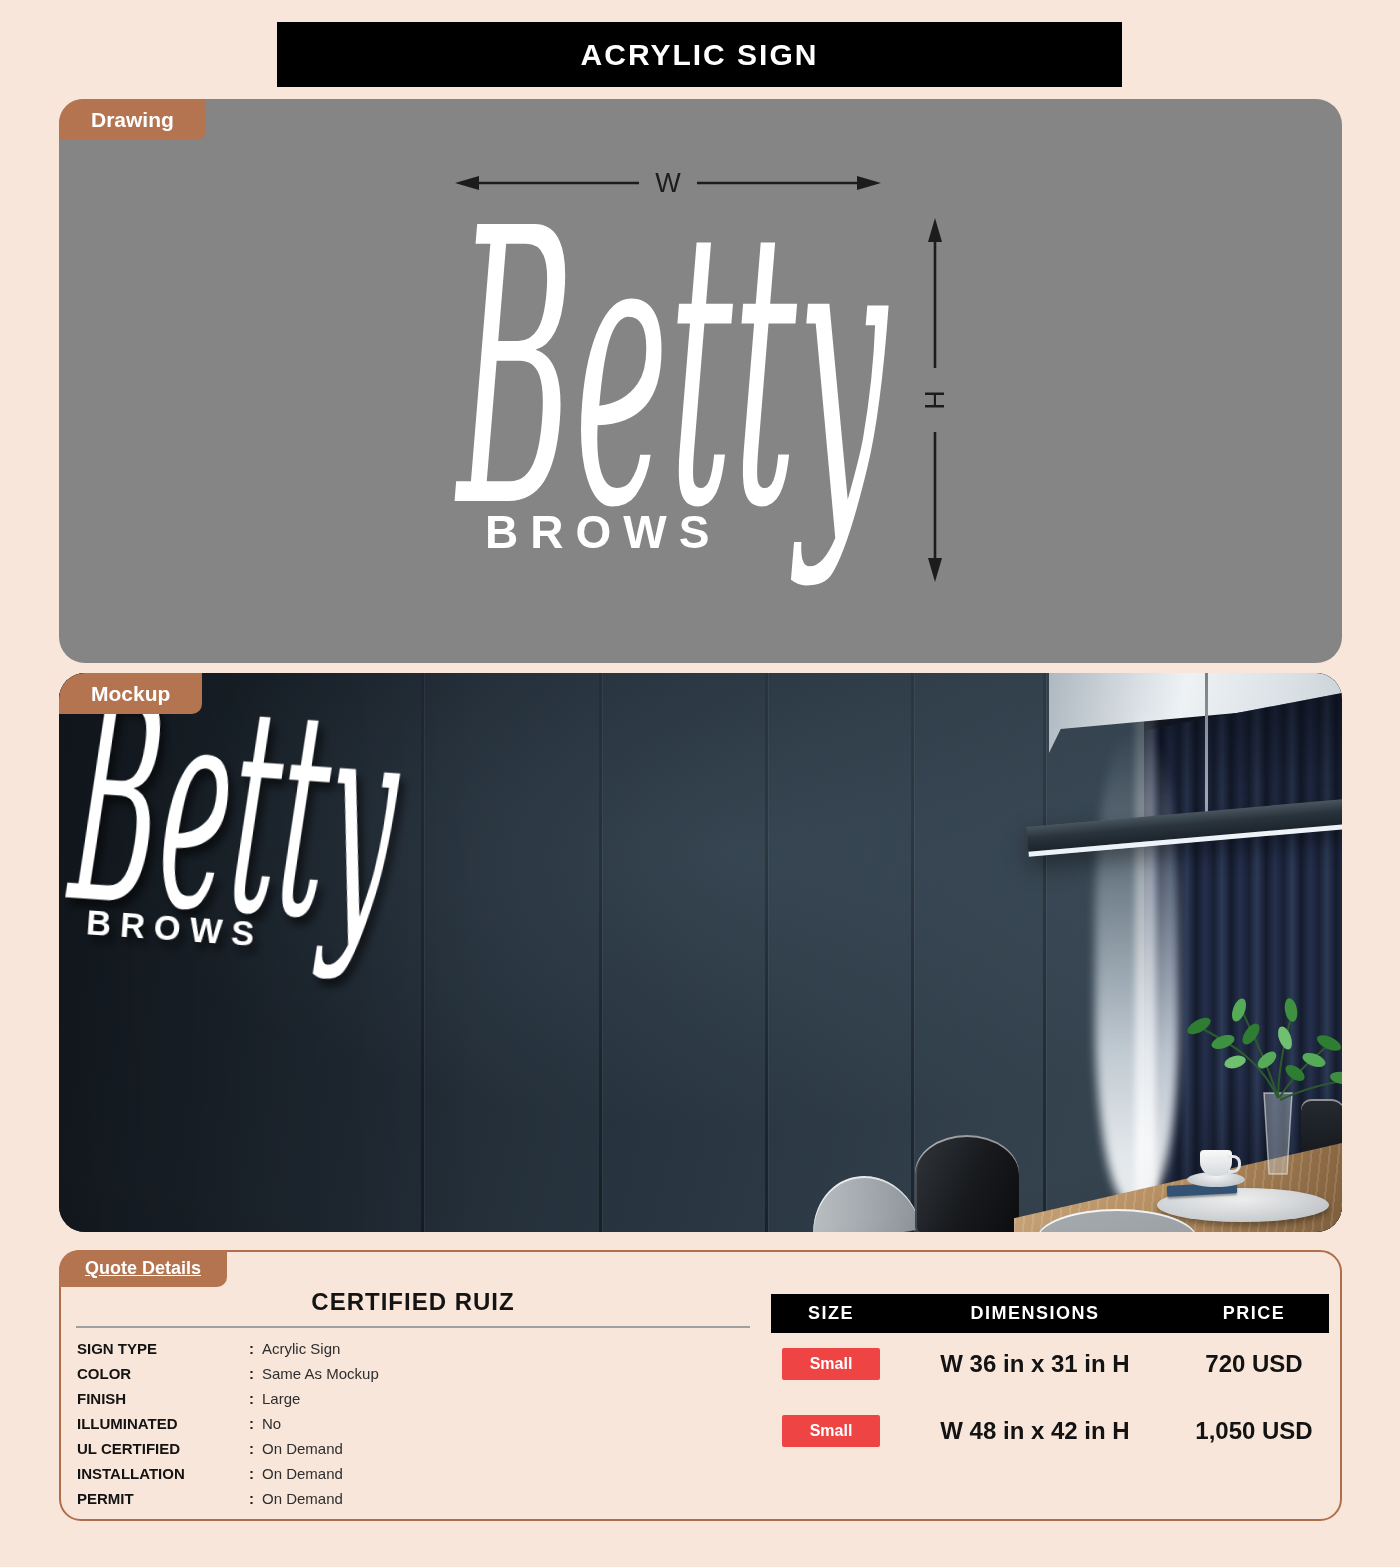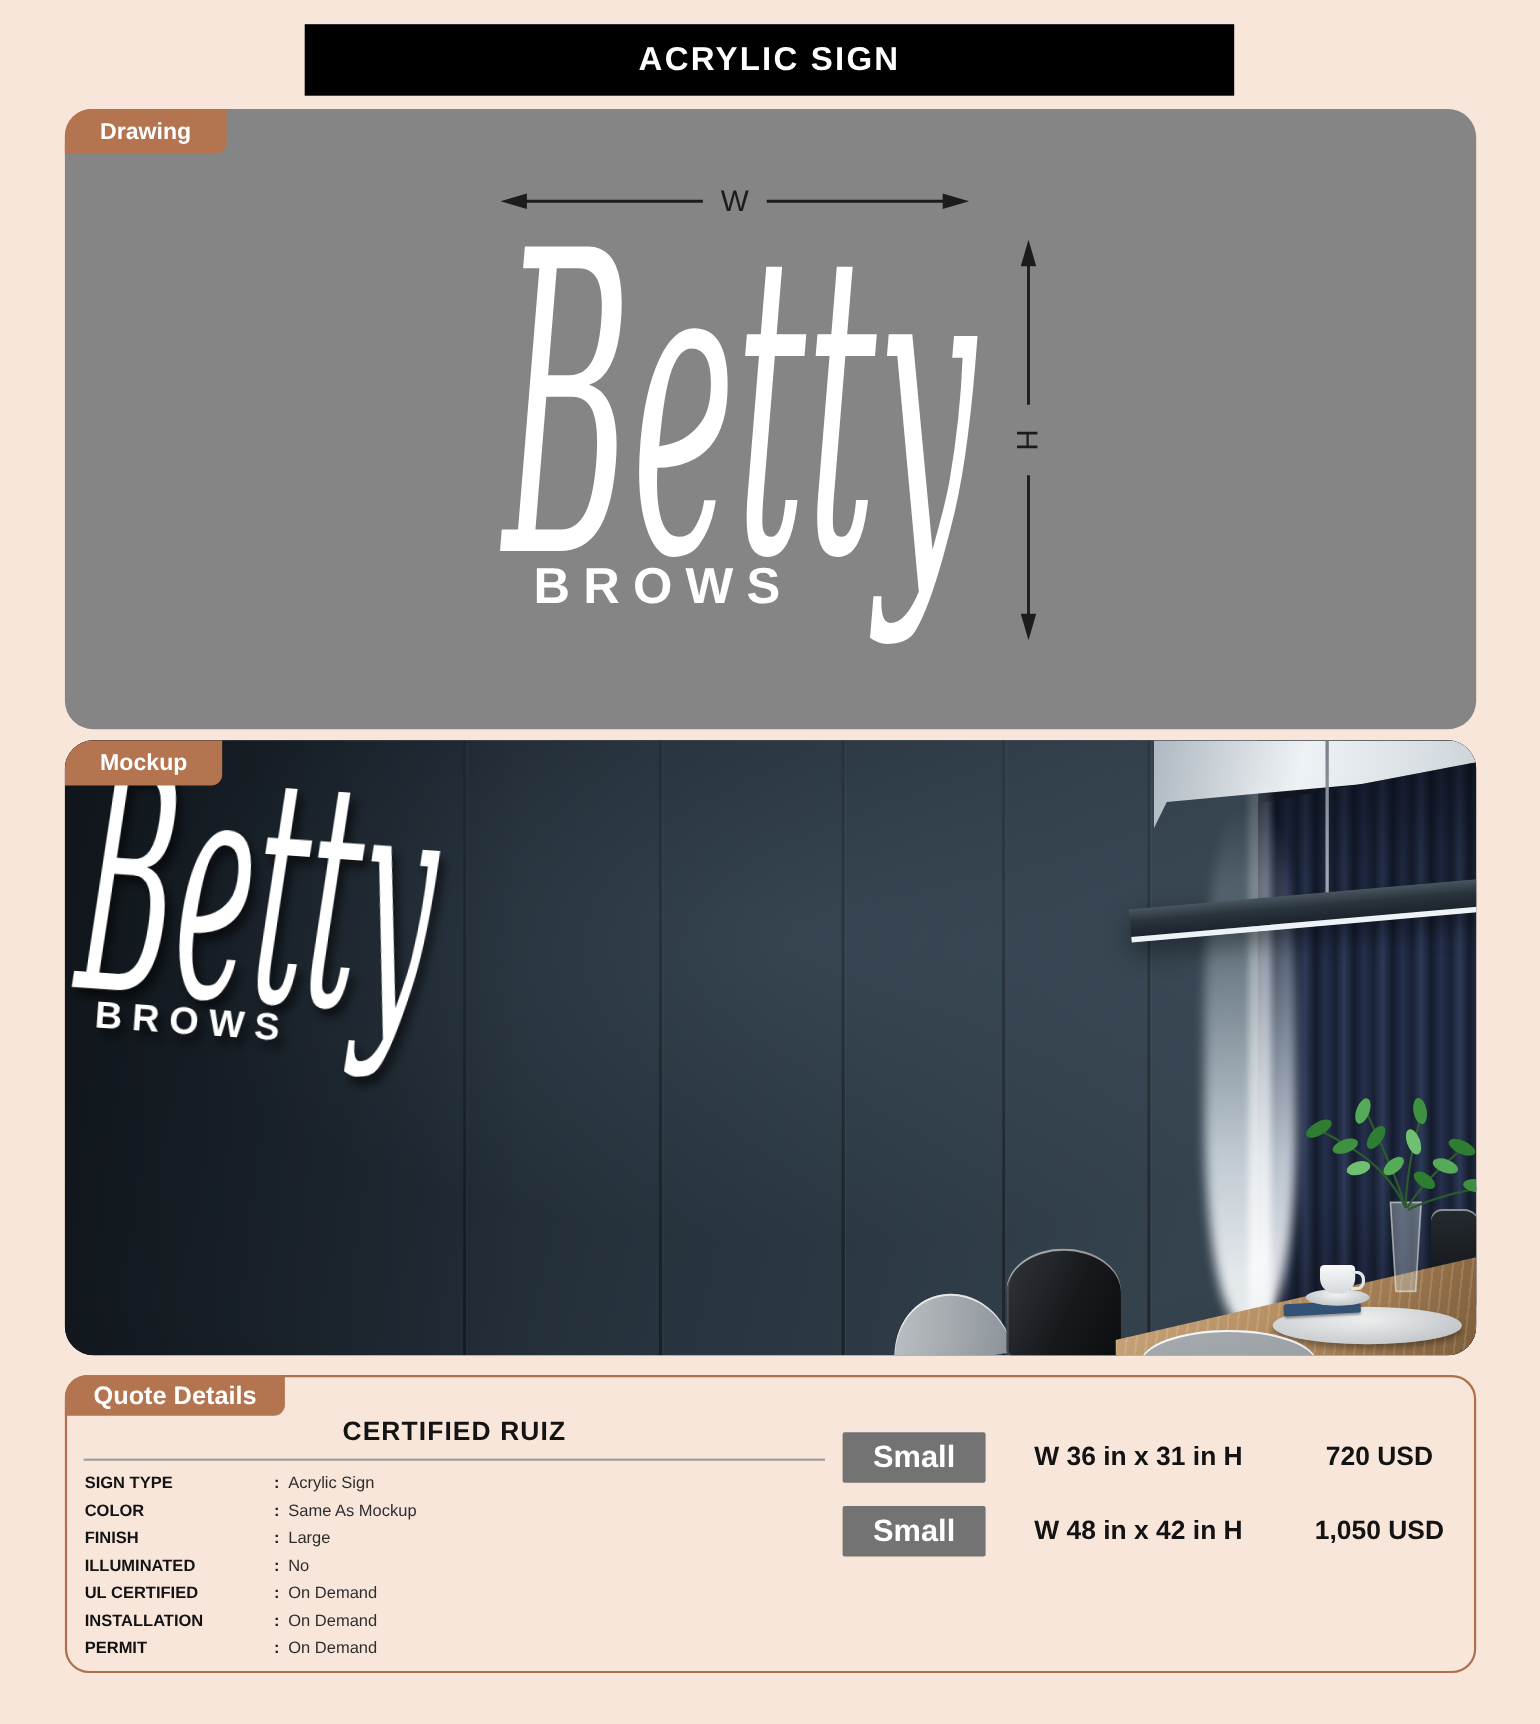--- a/index.html
+++ b/index.html
@@ -20,21 +20,21 @@
   .banner span { color:#fff; font-size:30px; font-weight:700; letter-spacing:2px; }
 
   
   .tab {
     position:absolute; top:0; left:0; z-index:30;
     background:#b3744f; color:#fff; font-weight:700;
     border-radius:24px 0 10px 0;
     display:flex; align-items:center; justify-content:center;
   }
   .tab-big { height:41px; padding:0 32px; font-size:21px; }
-  .tab-small { height:37px; padding:0 26px; font-size:23px; }
+  .tab-small { height:37px; padding:0 26px; font-size:18px;text-decoration:underline; }
 
   
   .drawing-panel {
     position:absolute; left:59px; top:99px; width:1283px; height:564px;
     background:#858585; border-radius:26px;padding-left:20px;
   }
   .w-arrow { position:absolute; left:396px; top:66px; }
   .h-arrow { position:absolute; left:858px; top:119px; }
   .dim-line { stroke:#1c1c1c; stroke-width:2.6; }
   .dim-head { fill:#1c1c1c; }
@@ -160,22 +160,22 @@
   .flabel { flex:0 0 172px; font-weight:700; color:#131313; }
   .fsep { font-weight:700; margin-right:8px; color:#222; }
   .fvalue { color:#2e2e2e; }
 
   .price-table { position:absolute; left:710px; top:42px; width:558px; }
   .pt-head { display:grid; grid-template-columns:120px 288px 150px; height:39px;
     background:#000; color:#fff; align-items:center; }
   .pt-head span { text-align:center; font-weight:700; font-size:18px; letter-spacing:1.5px; }
   .pt-rows { margin-top:-3px; }
   .pt-row { display:grid; grid-template-columns:120px 288px 150px; height:67px; align-items:center; }
-  .size-badge { justify-self:center; background:#737373; color:#fff; font-weight:700;
-    font-size:28px; padding:7px 28px; border-radius:2px; }
+  .size-badge { justify-self:center; background:#ef4444; color:#fff; font-weight:700;
+    font-size:16px; padding:7px 28px; border-radius:2px; }
   .pt-dim, .pt-price { text-align:center; font-weight:700; font-size:24px; color:#131313; }
 </style>
 </head>
 <body>
 
 <div class="banner">
   <span>ACRYLIC SIGN</span>
 </div>
 
 <section class="drawing-panel">
@@ -312,20 +312,25 @@
       <span class="fvalue">On Demand</span>
     </div>
     <div class="field">
       <span class="flabel">PERMIT</span>
       <span class="fsep">:</span>
       <span class="fvalue">On Demand</span>
     </div>
   </div>
 
   <div class="price-table">
+    <div class="pt-head">
+      <span>SIZE</span>
+      <span>DIMENSIONS</span>
+      <span>PRICE</span>
+    </div>
     <div class="pt-rows">
       <div class="pt-row">
         <span class="size-badge">Small</span>
         <span class="pt-dim">W 36 in x 31 in H</span>
         <span class="pt-price">720 USD</span>
       </div>
       <div class="pt-row">
         <span class="size-badge">Small</span>
         <span class="pt-dim">W 48 in x 42 in H</span>
         <span class="pt-price">1,050 USD</span>

